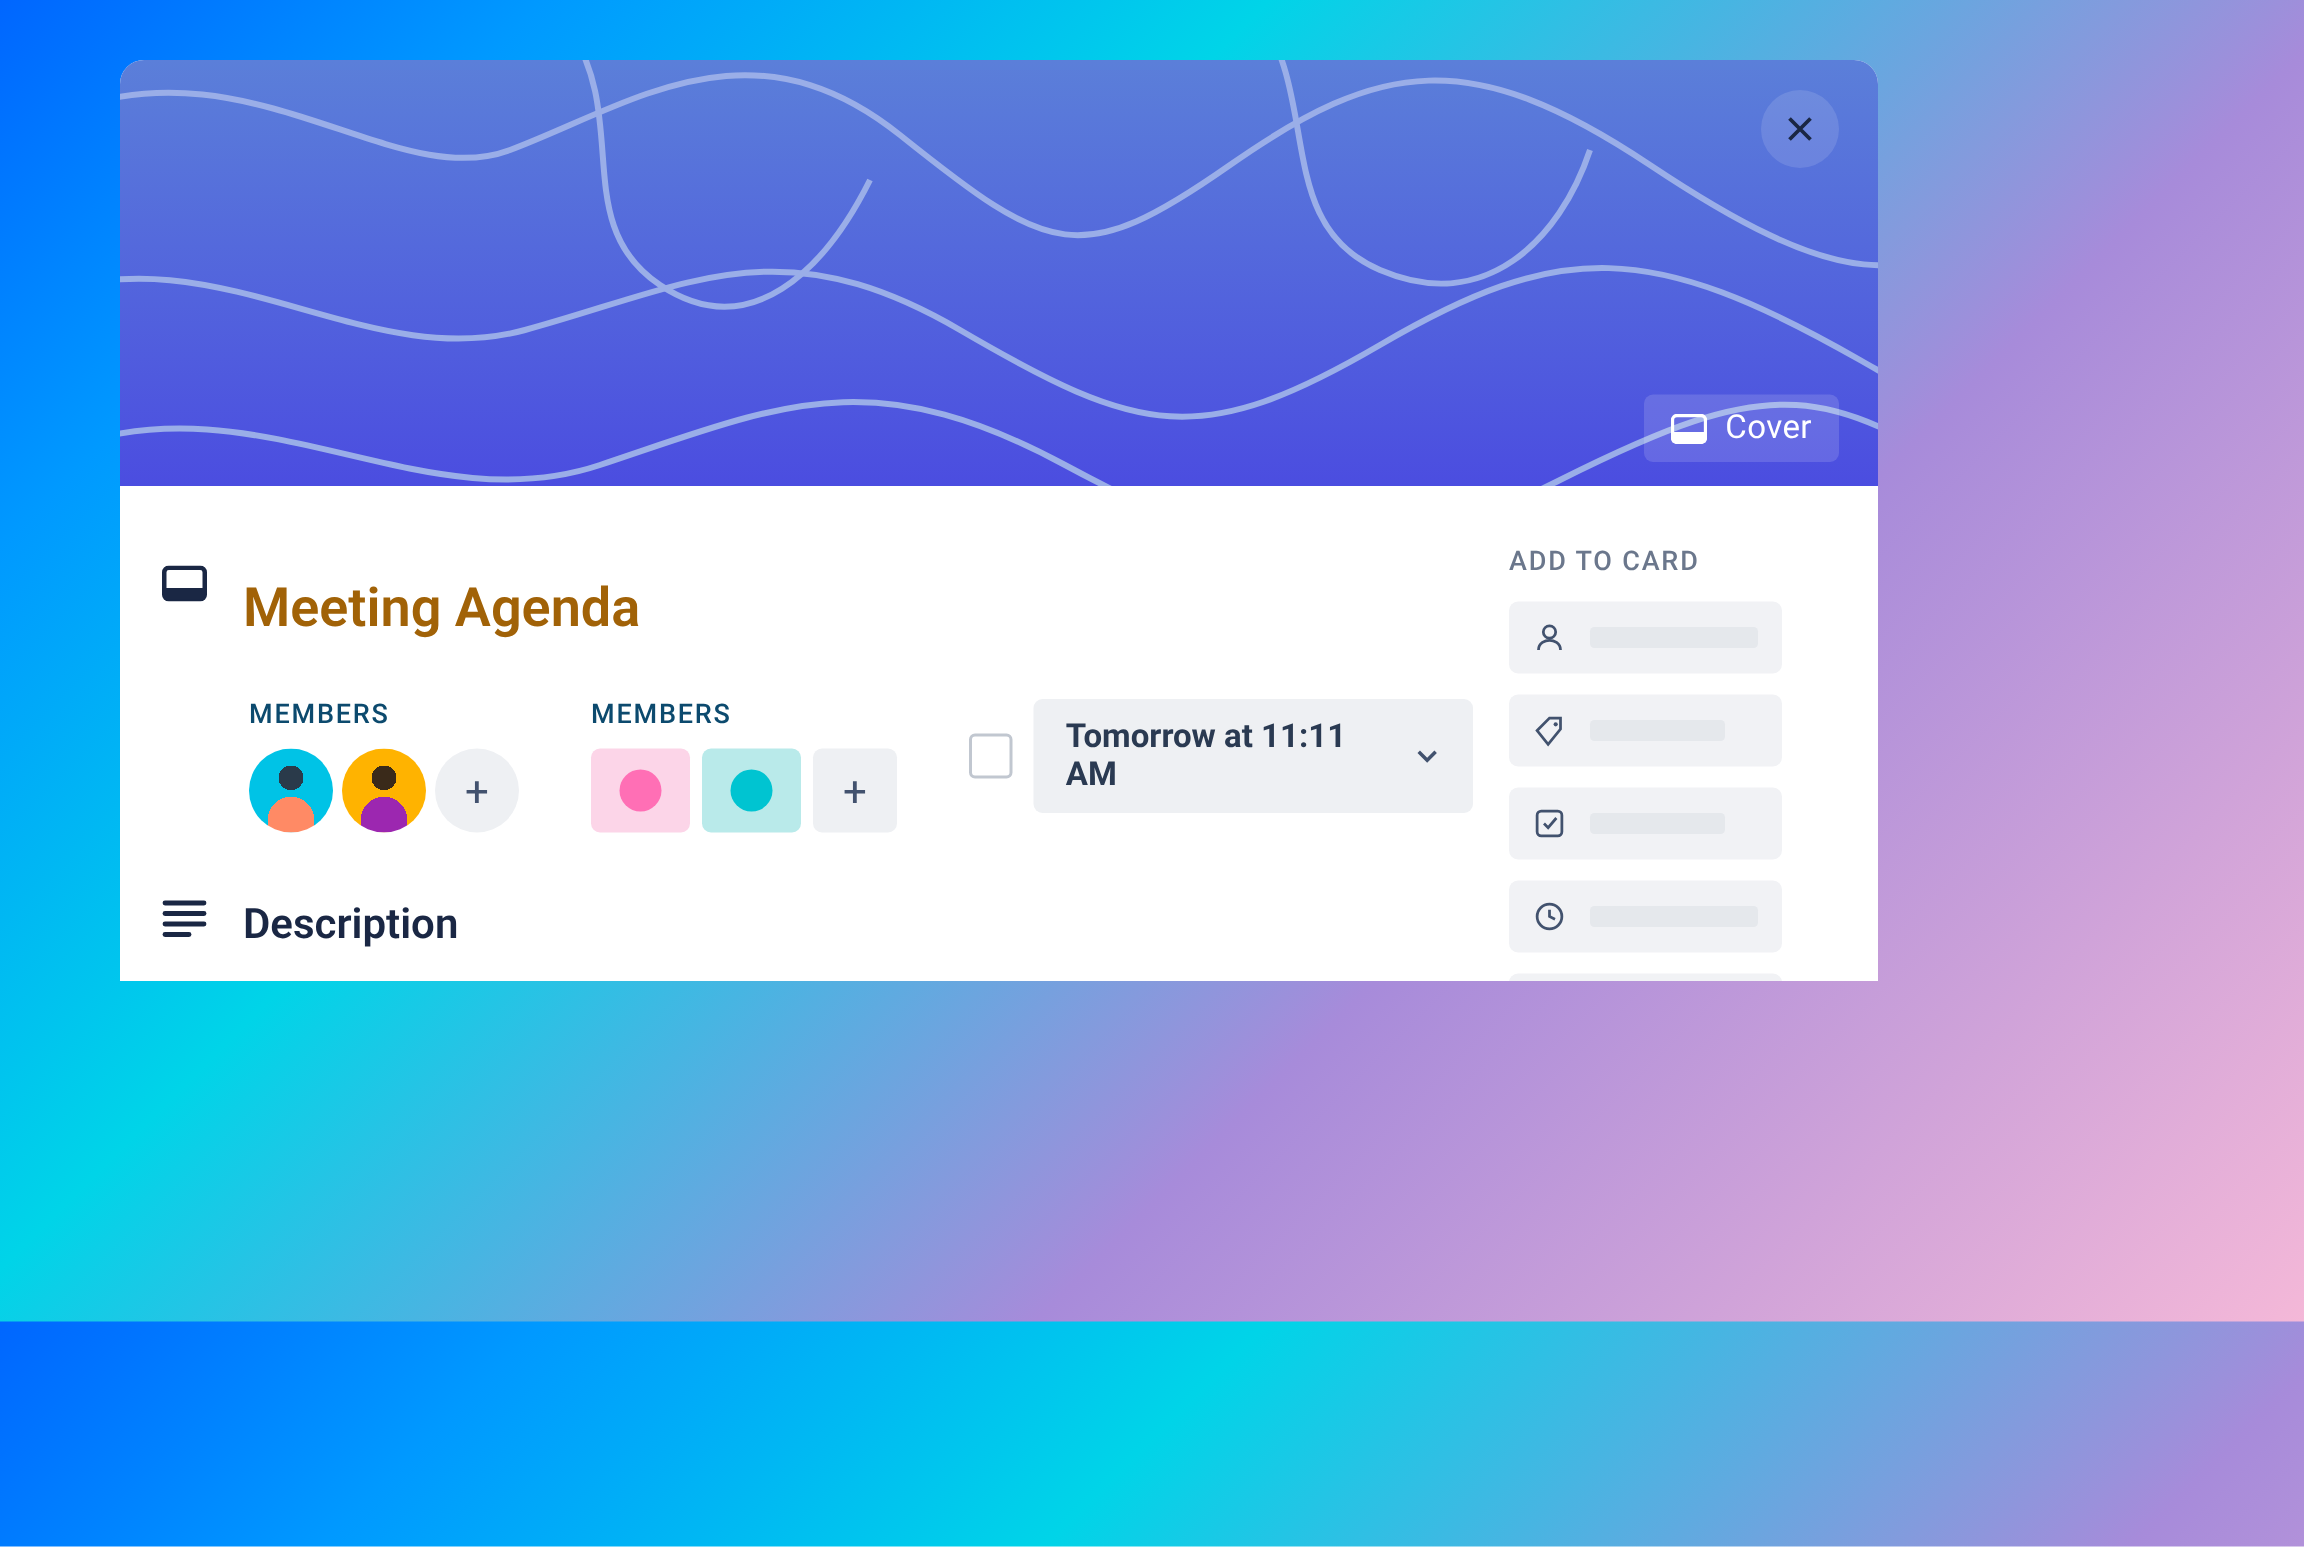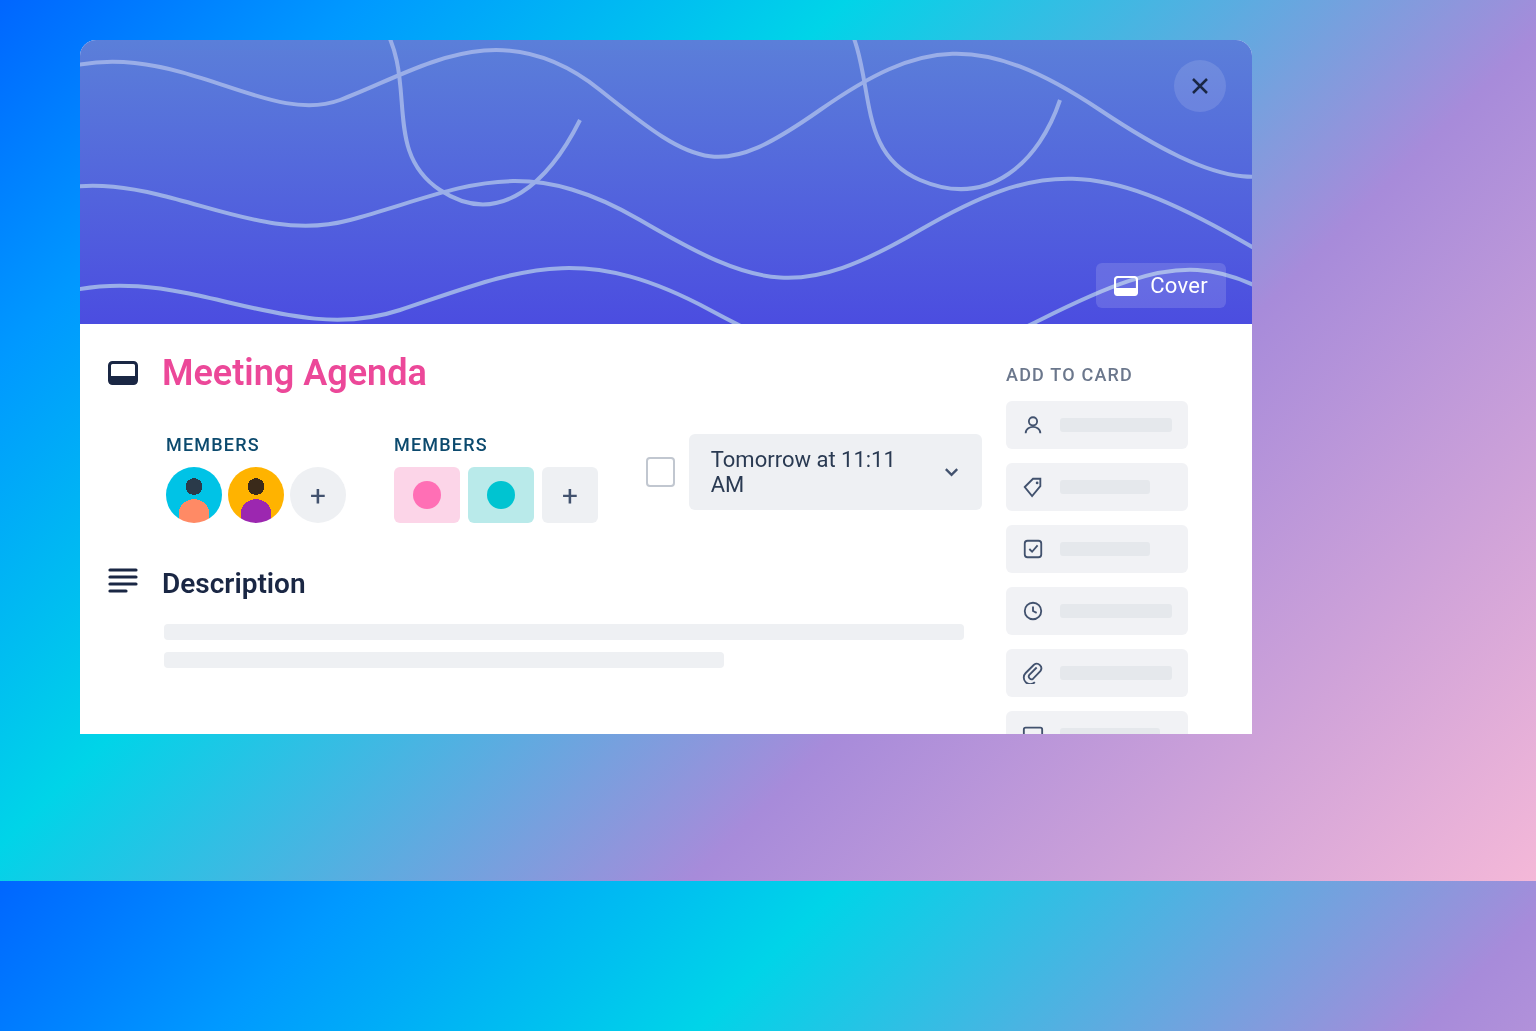--- a/index.html
+++ b/index.html
@@ -9,21 +9,21 @@
     height: 881px;
     background: linear-gradient(135deg, #0066ff 0%, #0099ff 15%, #00d4e8 35%, #a78bda 65%, #f4b8d8 100%);
     border-radius: 24px;
     overflow: hidden;
     position: relative;
     padding-top: 40px;
     padding-left: 80px;
   }
   .card-modal {
     width: 1172px;
-    height: 694px;
+    height: 614px;
     background: #fff;
     border-radius: 16px 16px 0 0;
     overflow: hidden;
     position: relative;
   }
   .cover {
     height: 284px;
     background: linear-gradient(180deg, #5b7fd9 0%, #4b4de0 100%);
     position: relative;
     overflow: hidden;
@@ -46,41 +46,41 @@
     cursor:pointer;
   }
   .cover-btn .ic { width:24px; height:20px; }
   .cover-btn span { color:#fff; font-size:22px; font-weight:400; letter-spacing:0.3px; }
 
   .content { display:flex; }
   .main { flex:1; padding:28px 0 0 28px; }
 
   .title-row { display:flex; align-items:center; gap:24px; margin-bottom:40px; }
   .title-row .card-icon { width:30px; height:24px; color:#1a2744; }
-  .card-title { font-size:36px; font-weight:600; color:#ec4899; }
+  .card-title { font-size:36px; font-weight:600; color:#a16207;margin-top:32px; }
 
   .meta-row { display:flex; gap:48px; padding-left:58px; margin-bottom:44px; }
   .meta-block {}
   .meta-label { font-size:18px; font-weight:500; color:#0c4a6e; letter-spacing:1.2px; margin-bottom:12px; }
   .avatars { display:flex; gap:6px; }
   .avatar { width:56px; height:56px; border-radius:50%; }
   .av1 { background: radial-gradient(circle at 50% 35%, #2a3a4a 0 18%, transparent 18%), radial-gradient(circle at 50% 85%, #ff8a65 0 28%, transparent 28%), #00c3e6; }
   .av2 { background: radial-gradient(circle at 50% 35%, #3a2a1a 0 18%, transparent 18%), radial-gradient(circle at 50% 85%, #9c27b0 0 28%, transparent 28%), #ffb300; }
   .chip-add { width:56px; height:56px; border-radius:50%; background:#eef0f3; display:flex; align-items:center; justify-content:center; color:#42526e; font-size:28px; cursor:pointer; }
   .labels { display:flex; gap:8px; }
   .label-chip { width:66px; height:56px; border-radius:6px; display:flex; align-items:center; justify-content:center; cursor:pointer; }
   .label-chip.pink { background:#fcd5e8; }
   .label-chip.pink .dot { width:28px; height:28px; border-radius:50%; background:#ff6fb5; }
   .label-chip.teal { background:#b9eaea; }
   .label-chip.teal .dot { width:28px; height:28px; border-radius:50%; background:#00c4d1; }
   .label-add { width:56px; height:56px; border-radius:6px; background:#eef0f3; display:flex; align-items:center; justify-content:center; color:#42526e; font-size:28px; cursor:pointer; }
   .due-row { display:flex; align-items:center; gap:14px; }
   .checkbox { width:30px; height:30px; border:2.5px solid #c1c7d0; border-radius:4px; cursor:pointer; }
   .due-pill { background:#eef0f3; border-radius:6px; padding:13px 22px; display:flex; align-items:center; gap:20px; cursor:pointer; }
-  .due-pill span { font-size:22px; color:#2a3a52; font-weight:400; }
+  .due-pill span { font-size:22px; color:#2a3a52; font-weight:700; }
   .chev { width:18px; height:18px; stroke:#42526e; stroke-width:2.5; fill:none; }
 
   .section { margin-bottom:30px; }
   .section-head { display:flex; align-items:flex-start; gap:24px; margin-bottom:24px; }
   .section-head .sicon { width:30px; height:26px; color:#1a2744; }
   .section-title { font-size:28px; font-weight:600; color:#1a2744; }
   .placeholder-lines { padding-left:56px; }
   .ph { height:16px; background:#eef0f3; border-radius:4px; margin-bottom:12px; }
   .attach-row { display:flex; gap:22px; padding-left:56px; }
   .thumb { width:196px; height:110px; border-radius:6px; background:linear-gradient(180deg,#5b7fd9,#4b4de0); position:relative; overflow:hidden; }

